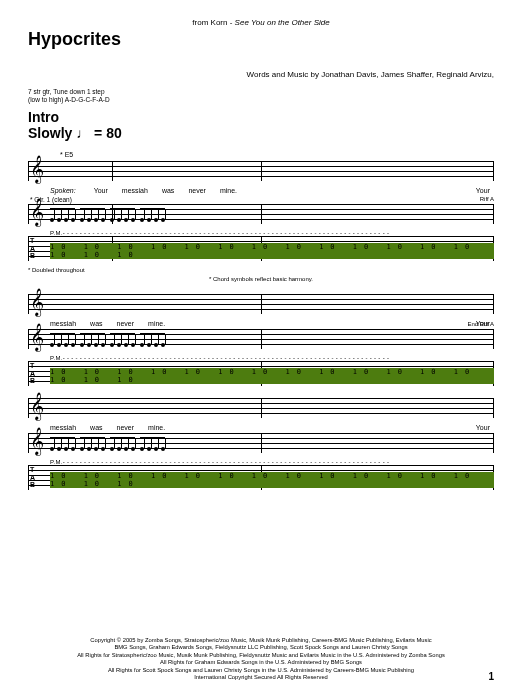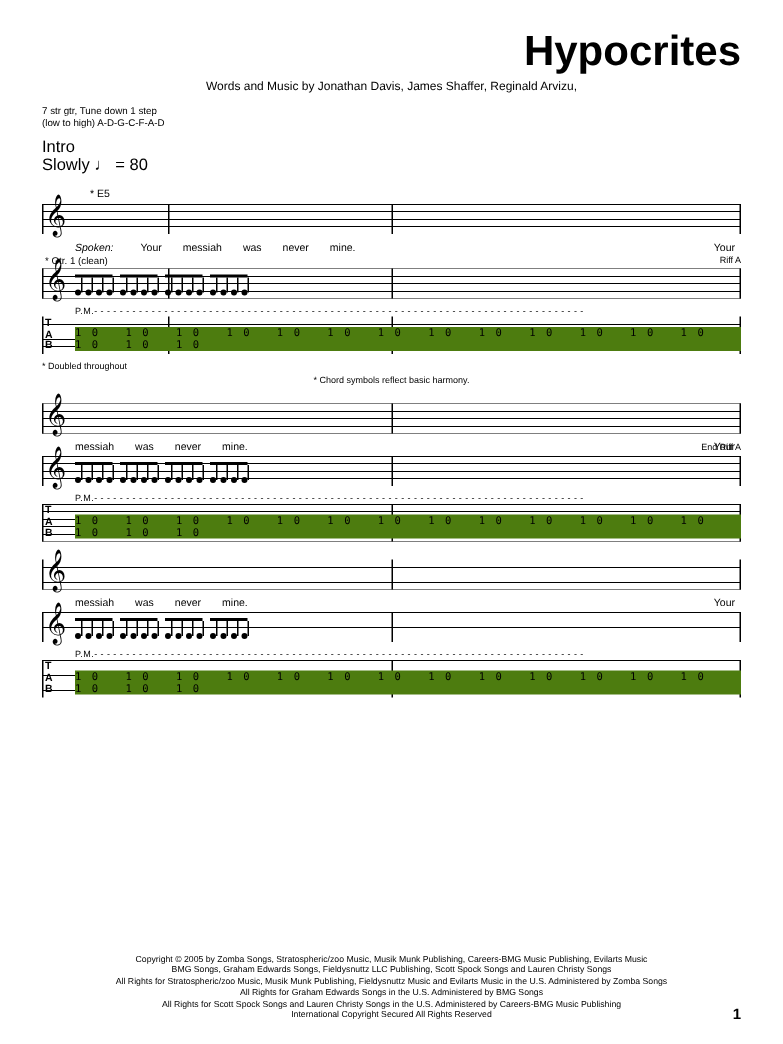--- a/index.html
+++ b/index.html
@@ -16,39 +16,39 @@
     padding: 18px 28px 14px 28px;
   }
   .source {
     text-align: center;
     font-size: 8px;
     margin-bottom: 2px;
   }
   .source .artist { font-weight: normal; }
   .source .album { font-style: italic; }
   .title {
+    text-align: left;
+    font-size: 18px;
+    font-weight: bold;
+    margin-bottom: 20px;
+  }
+  .credits {
     text-align: right;
-    font-size: 28px;
-    font-weight: bold;
-    margin-bottom: 3px;
-  }
-  .credits {
-    text-align: center;
     font-size: 8px;
     line-height: 1.25;
     margin-bottom: 8px;
   }
   .tuning-block {
     font-size: 6.5px;
     line-height: 1.3;
     margin-bottom: 4px;
   }
   .intro-line {
-    font-size: 11px;
-    font-weight: normal;
+    font-size: 14px;
+    font-weight: bold;
     margin-bottom: 2px;
   }
   .chord-marker {
     font-size: 7px;
     margin-left: 32px;
     margin-bottom: 1px;
     display: inline-block;
   }
   .system {
     margin-bottom: 12px;
@@ -192,20 +192,26 @@
   }
   .barlines span {
     position: absolute; top: 0; bottom: 0; width: 0.7px; background: #000;
   }
 </style>
 </head>
 <body>
 
 <div class="page">
 
+  <div class="source">
+    <span>from</span>
+    <span class="artist">Korn</span>
+    <span> - </span>
+    <span class="album">See You on the Other Side</span>
+  </div>
 
   <h1 class="title">Hypocrites</h1>
 
   <div class="credits">
     <div>Words and Music by Jonathan Davis, James Shaffer, Reginald Arvizu,</div>
   </div>
 
   <div class="tuning-block">
     <div>7 str gtr, Tune down 1 step</div>
     <div>(low to high) A-D-G-C-F-A-D</div>

